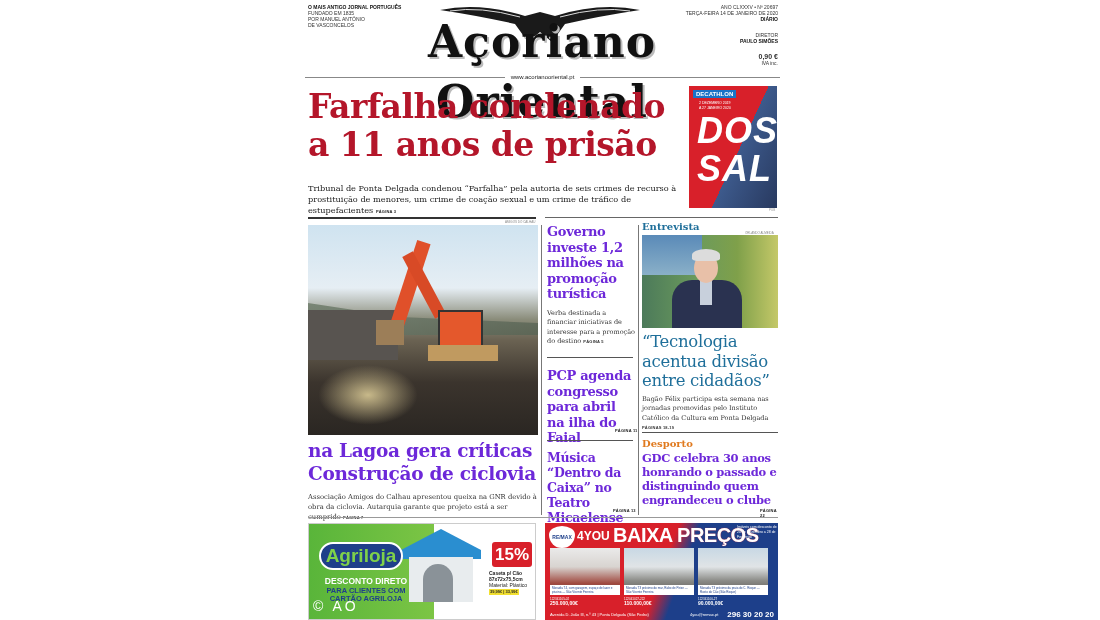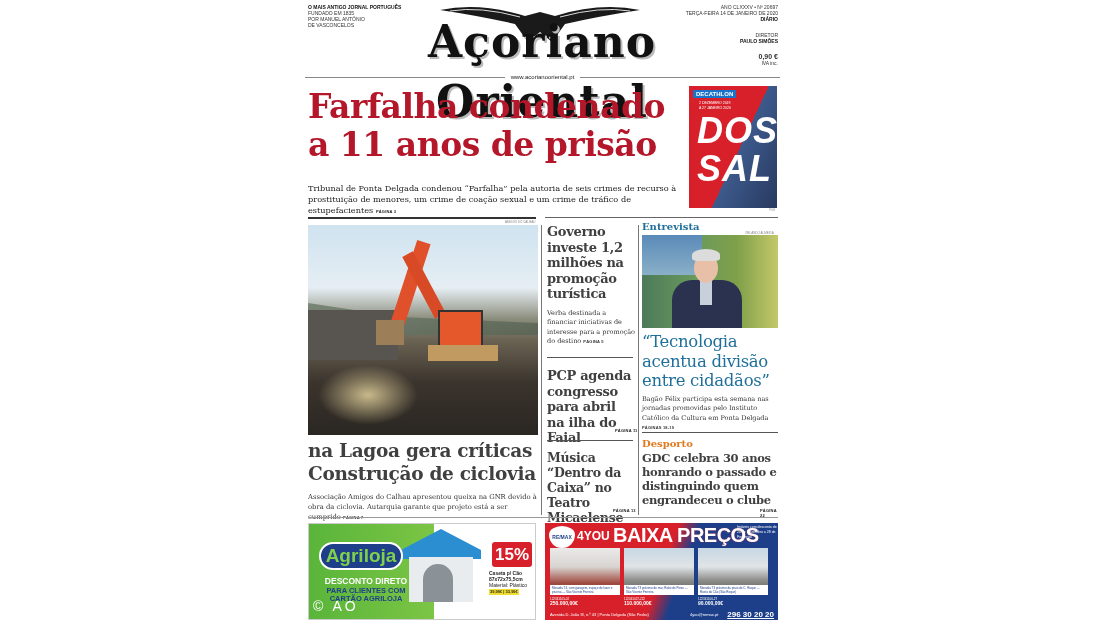--- a/index.html
+++ b/index.html
@@ -43,21 +43,21 @@
     background: linear-gradient(180deg, #cfe3f0 0%, #e6eef4 30%, #8a8c7a 45%, #6a6252 55%, #3b342d 75%, #2a2622 100%); }
   .photo1 .hill { position: absolute; left: 0; top: 70px; width: 230px; height: 40px; background: linear-gradient(170deg, #7d8a7a 0%, #5d6656 100%); clip-path: polygon(0 20%, 40% 55%, 100% 70%, 100% 100%, 0 100%); }
   .photo1 .wall { position: absolute; left: 0; top: 85px; width: 90px; height: 50px; background: #585450; }
   .photo1 .arm { position: absolute; left: 95px; top: 15px; width: 14px; height: 90px; background: #e0502a; transform: rotate(18deg); }
   .photo1 .arm2 { position: absolute; left: 110px; top: 25px; width: 12px; height: 70px; background: #d84a26; transform: rotate(-28deg); }
   .photo1 .cab { position: absolute; left: 130px; top: 85px; width: 45px; height: 40px; background: #e4582c; border: 2px solid #333; }
   .photo1 .bucket { position: absolute; left: 68px; top: 95px; width: 28px; height: 25px; background: #9c7e58; }
   .photo1 .grass { position: absolute; left: 10px; top: 140px; width: 100px; height: 60px; background: radial-gradient(ellipse at center, #c8b98a 0%, rgba(200,185,138,0) 70%); }
   .photo1 .tracks { position: absolute; left: 120px; top: 120px; width: 70px; height: 16px; background: #c09a60; }
 
-  .h2 { position: absolute; font-family: "DejaVu Serif", serif; font-weight: bold; color: #404040; letter-spacing: -0.3px; }
+  .h2 { position: absolute; font-family: "DejaVu Serif", serif; font-weight: bold; color: #6d28d9; letter-spacing: -0.3px; }
   .p { position: absolute; font-family: "DejaVu Serif", serif; color: #333; }
 
   .kicker { position: absolute; font-family: "DejaVu Serif", serif; font-weight: bold; font-size: 10px; }
 
   .photo2 { position: absolute; left: 337px; top: 235px; width: 136px; height: 93px; overflow: hidden;
     background: linear-gradient(90deg, #4c7a5a 0%, #6b9a5c 40%, #7fa04a 70%, #c4c868 100%); }
   .photo2 .sky { position: absolute; left: 0; top: 0; width: 60px; height: 40px; background: linear-gradient(180deg, #5a8ab8, #8ab0c8); }
   .photo2 .head { position: absolute; left: 52px; top: 18px; width: 24px; height: 30px; border-radius: 50%; background: #e8c0a8; }
   .photo2 .hair { position: absolute; left: 50px; top: 14px; width: 28px; height: 12px; border-radius: 50% 50% 20% 20%; background: #dcdcdc; }
   .photo2 .body { position: absolute; left: 30px; top: 45px; width: 70px; height: 50px; background: #2a3250; border-radius: 20px 20px 0 0; }
@@ -85,21 +85,21 @@
   .ad2 .baixa { position: absolute; left: 68px; top: 1px; color: #fff; font-family: "Liberation Sans", sans-serif; font-weight: bold; font-size: 20px; letter-spacing: -0.5px; text-shadow: 0 0 1px #d8202a; }
   .ad2 .promo { position: absolute; left: 192px; top: 2px; width: 40px; color: #fff; font-family: "Liberation Sans", sans-serif; font-size: 3.5px; line-height: 5px; }
   .ad2 .imgs { position: absolute; left: 5px; top: 25px; display: flex; gap: 4px; }
   .ad2 .img { width: 70px; height: 47px; background: linear-gradient(180deg, #c8d8e4 0%, #e0e4e6 40%, #8a8a86 70%, #5a5652 100%); position: relative; }
   .ad2 .img.i1 { background: linear-gradient(180deg, #eaeaea 0%, #d8d4d0 40%, #a04a40 75%, #6a4a44 100%); }
   .ad2 .img .cap { position: absolute; left: 0; bottom: 0; width: 100%; background: #fff; font-family: "Liberation Sans", sans-serif; font-size: 3px; line-height: 4px; color: #1d3f8a; padding: 1px 2px; }
   .ad2 .refs { position: absolute; left: 5px; top: 74px; display: flex; gap: 4px; }
   .ad2 .ref { width: 70px; font-family: "Liberation Sans", sans-serif; color: #fff; font-size: 3px; line-height: 4px; }
   .ad2 .ref .pr { font-size: 5px; font-weight: bold; }
   .ad2 .foot { position: absolute; left: 5px; top: 89px; color: #fff; font-family: "Liberation Sans", sans-serif; font-size: 4px; }
-  .ad2 .phone { position: absolute; right: 4px; top: 87px; color: #fff; font-family: "Liberation Sans", sans-serif; font-size: 8px; font-weight: bold; text-decoration: underline; }
+  .ad2 .phone { position: absolute; right: 4px; top: 87px; color: #fff; font-family: "Liberation Sans", sans-serif; font-size: 8px; font-weight: bold; }
   .ad2 .email { position: absolute; left: 145px; top: 89px; color: #fff; font-family: "Liberation Sans", sans-serif; font-size: 4px; }
 </style>
 </head>
 <body>
 
 <div class="page">
 
   <div class="mast-left">
     <div class="b">O MAIS ANTIGO JORNAL PORTUGUÊS</div>
     <div>FUNDADO EM 1835</div>

